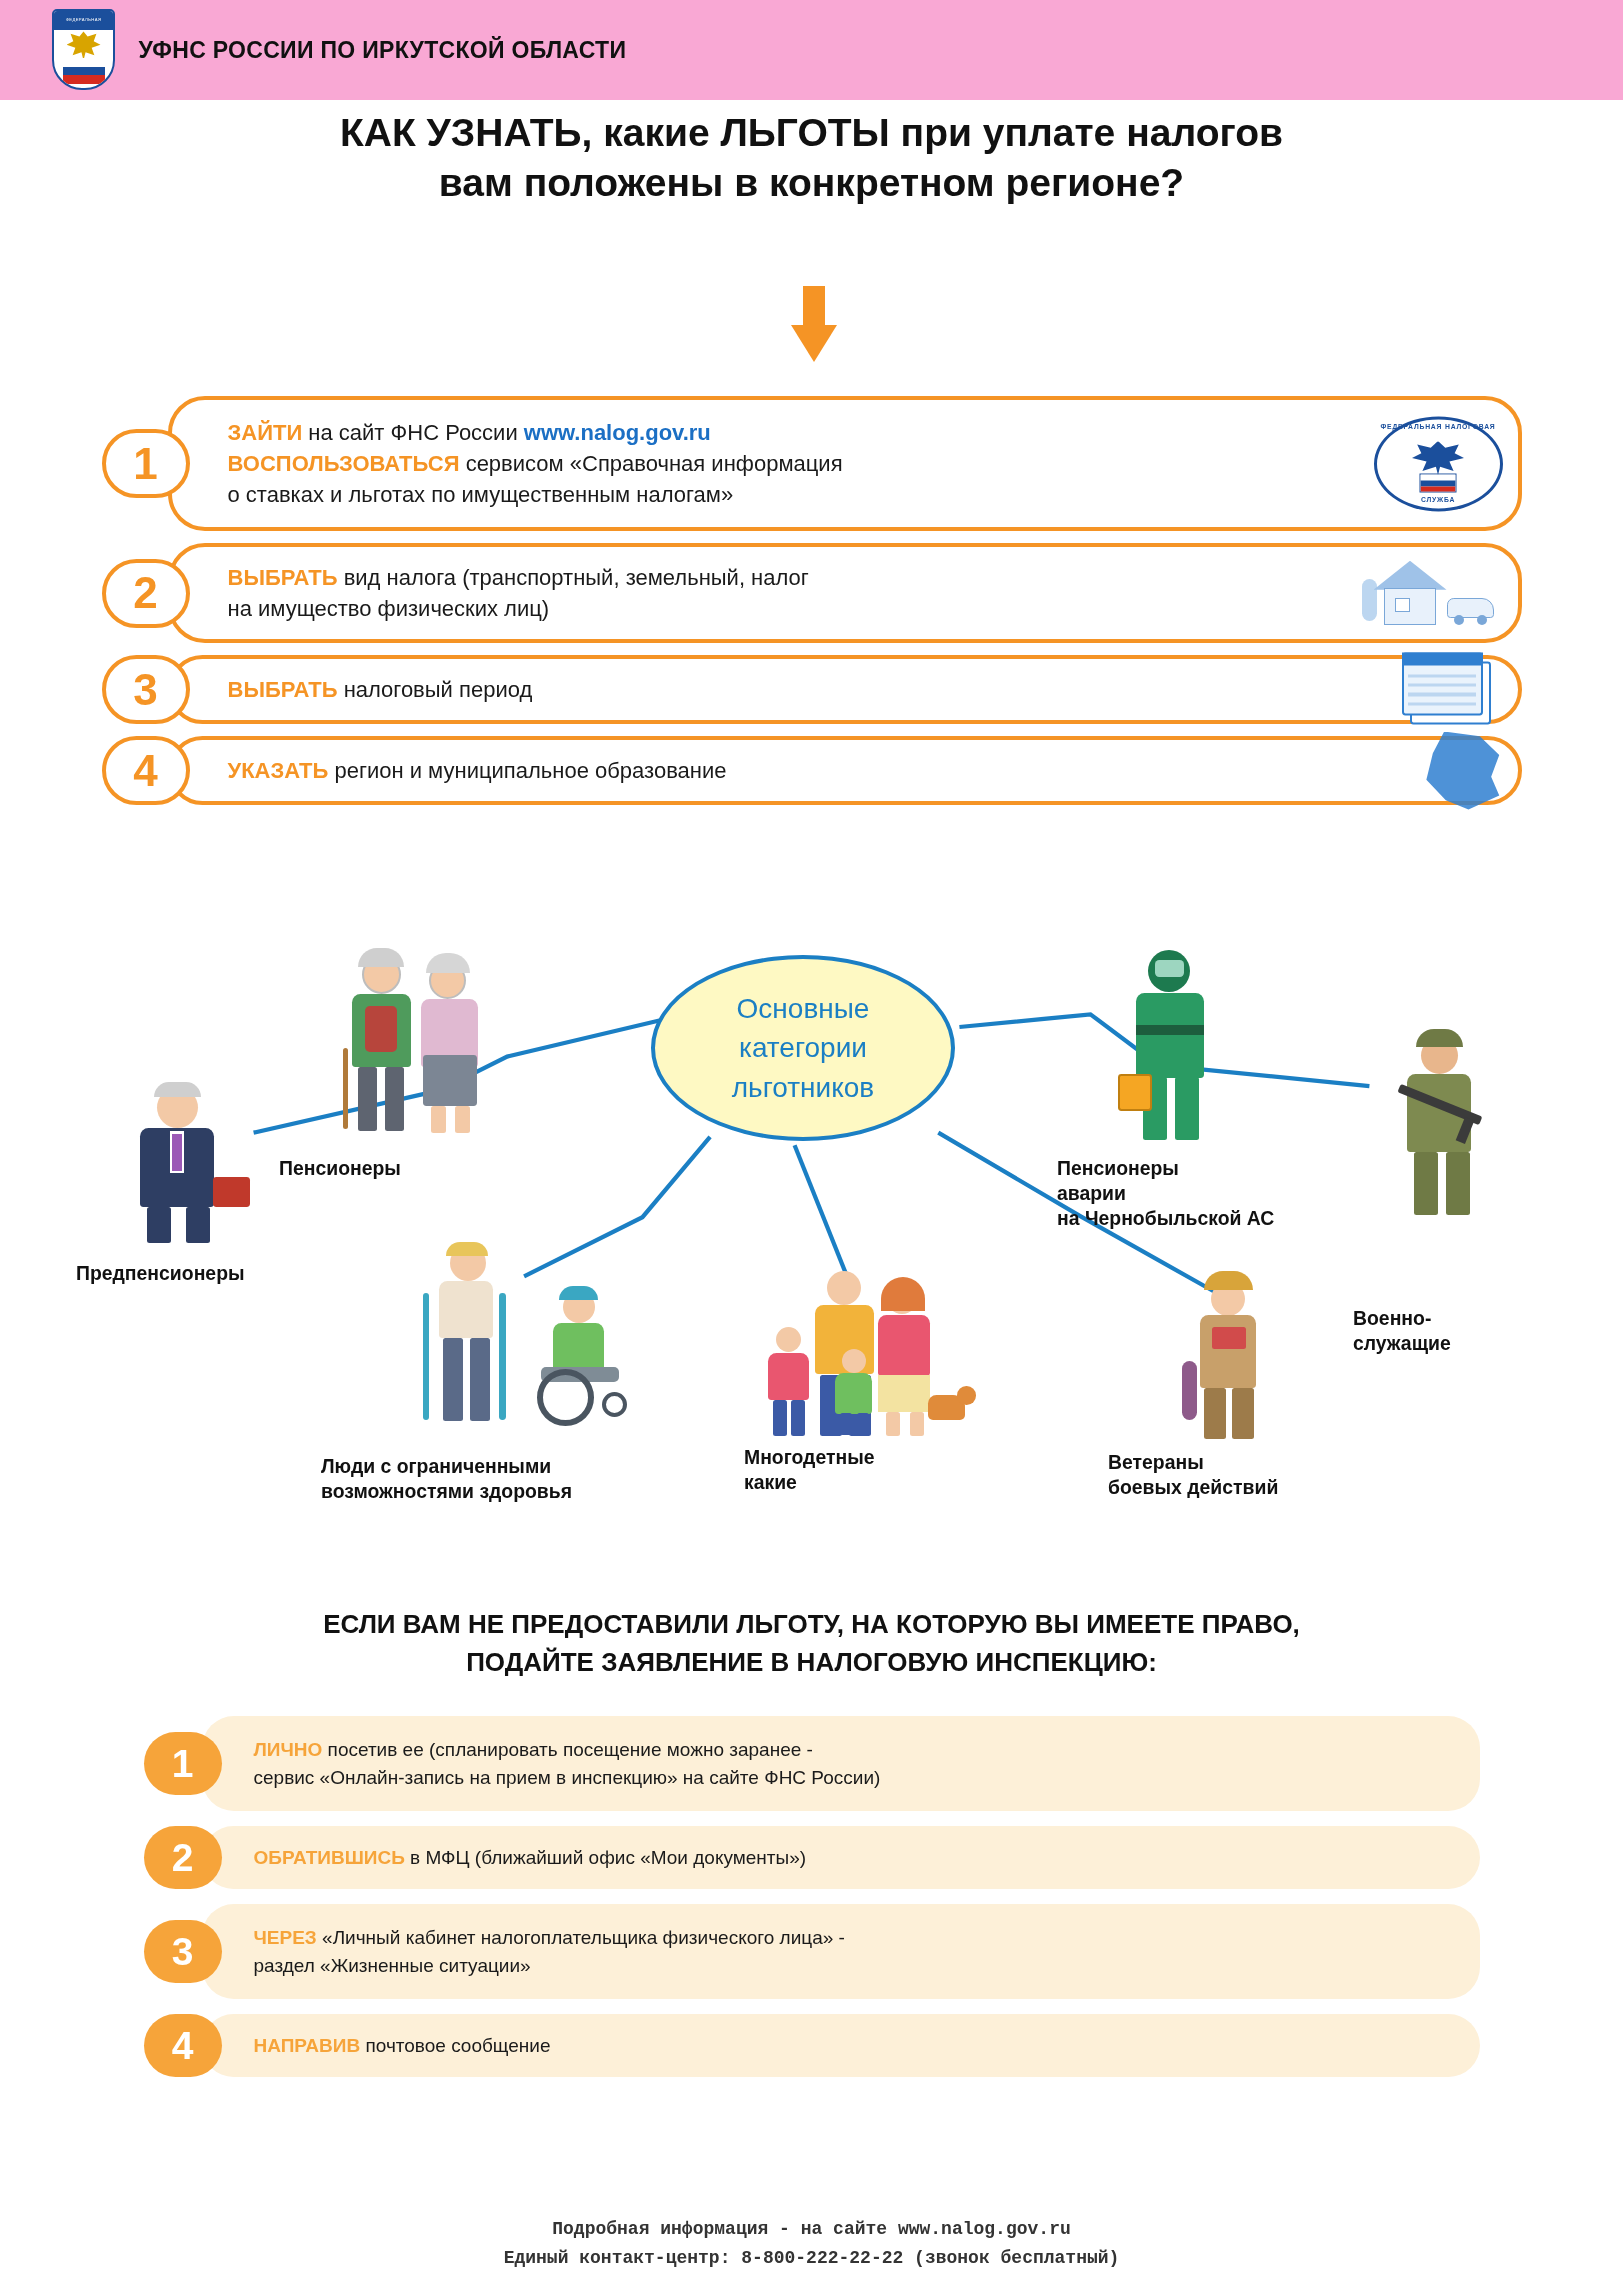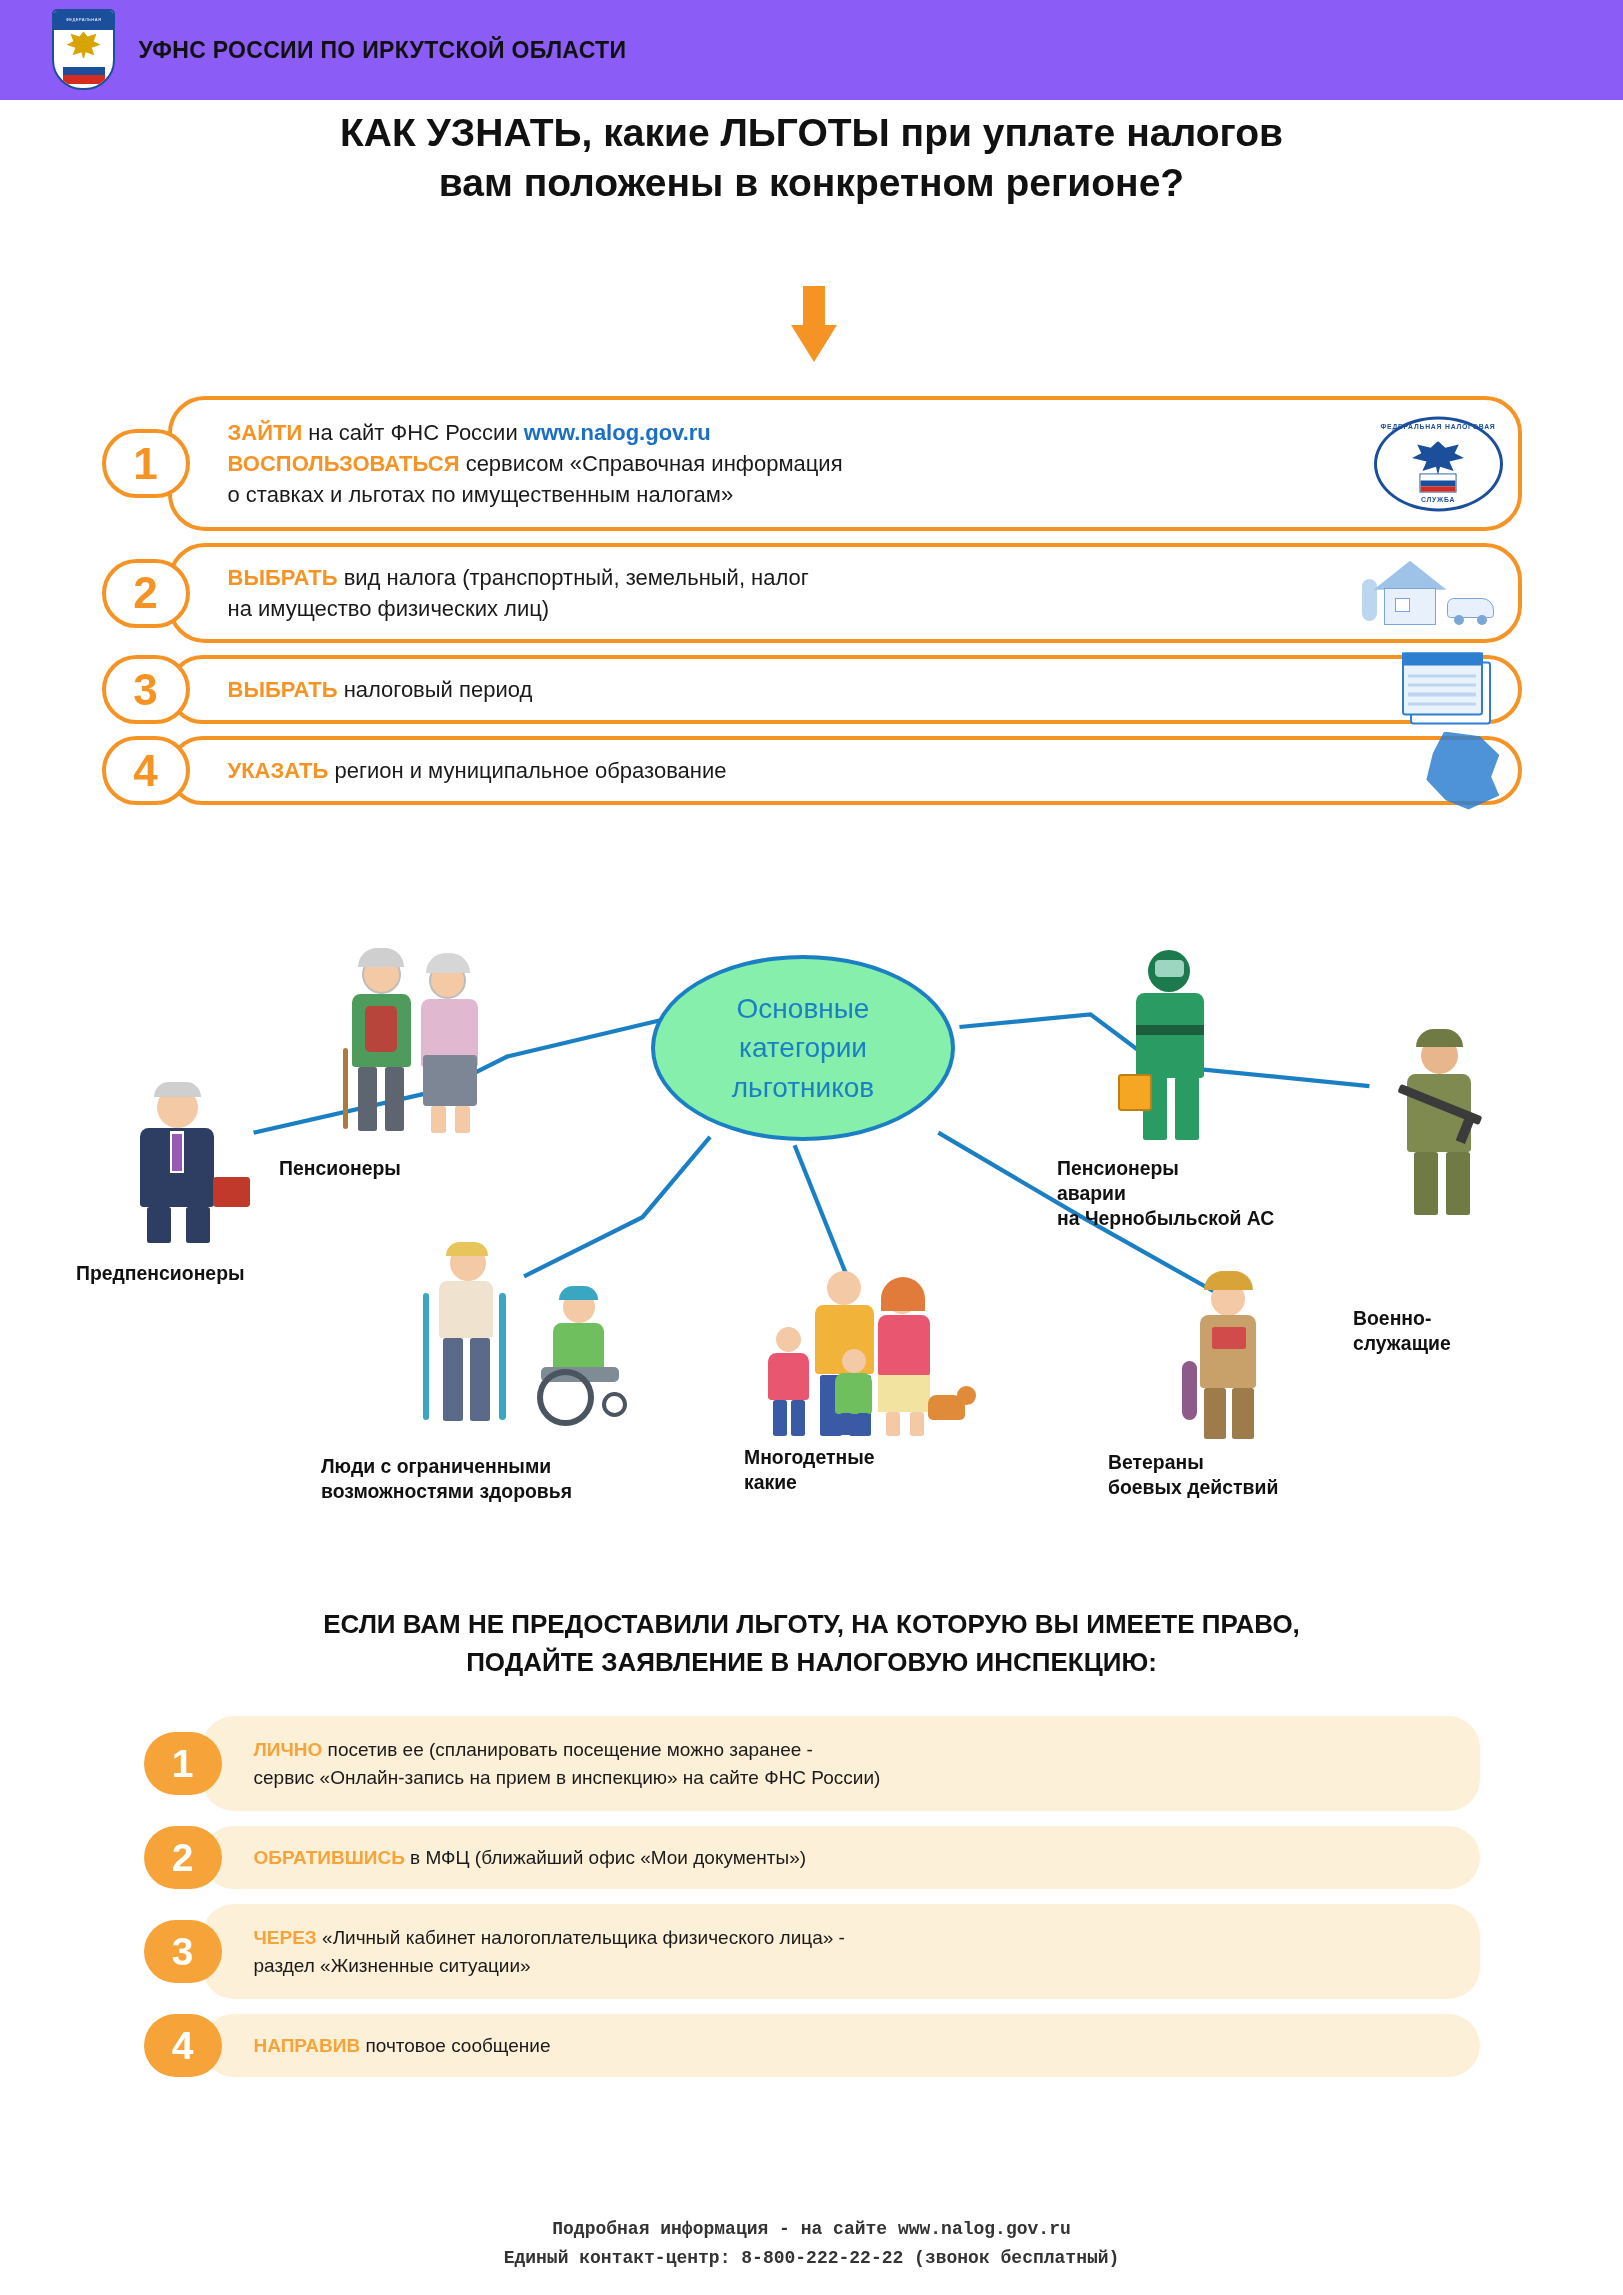--- a/index.html
+++ b/index.html
@@ -12,21 +12,21 @@
     color: #1a1a1a;
     position: relative;
     overflow: hidden;
   }
   
   .top-bar {
     position: absolute;
     top: 0; left: 0;
     width: 1623px;
     height: 100px;
-    background: #8b5cf6;
+    background: #f9a8d4;
     display: flex;
     align-items: center;
     padding-left: 47px;
   }
   .emblem {
     width: 73px; height: 88px;
     position: relative;
     flex: 0 0 auto;
     margin-right: 18.6px;
   }
@@ -182,21 +182,21 @@
 
   
   .mindmap { position:absolute; top: 938px; left:0; width:1623px; height: 626px; }
   .mindmap svg { position:absolute; top:0; left:0; }
   .center-oval {
     position:absolute;
     left: 651px; top: 17px;
     width: 304px; height: 186px;
     border: 4.2px solid #1b7fc4;
     border-radius: 50%;
-    background:#86efac;
+    background:#fef9c3;
     display:flex; align-items:center; justify-content:center;
     text-align:center;
     font-size: 28px; color:#1b7fc4;
     line-height:1.4;
     z-index: 4;
   }
   .node-label {
     position:absolute;
     text-align:left;
     font-size: 19.4px;

